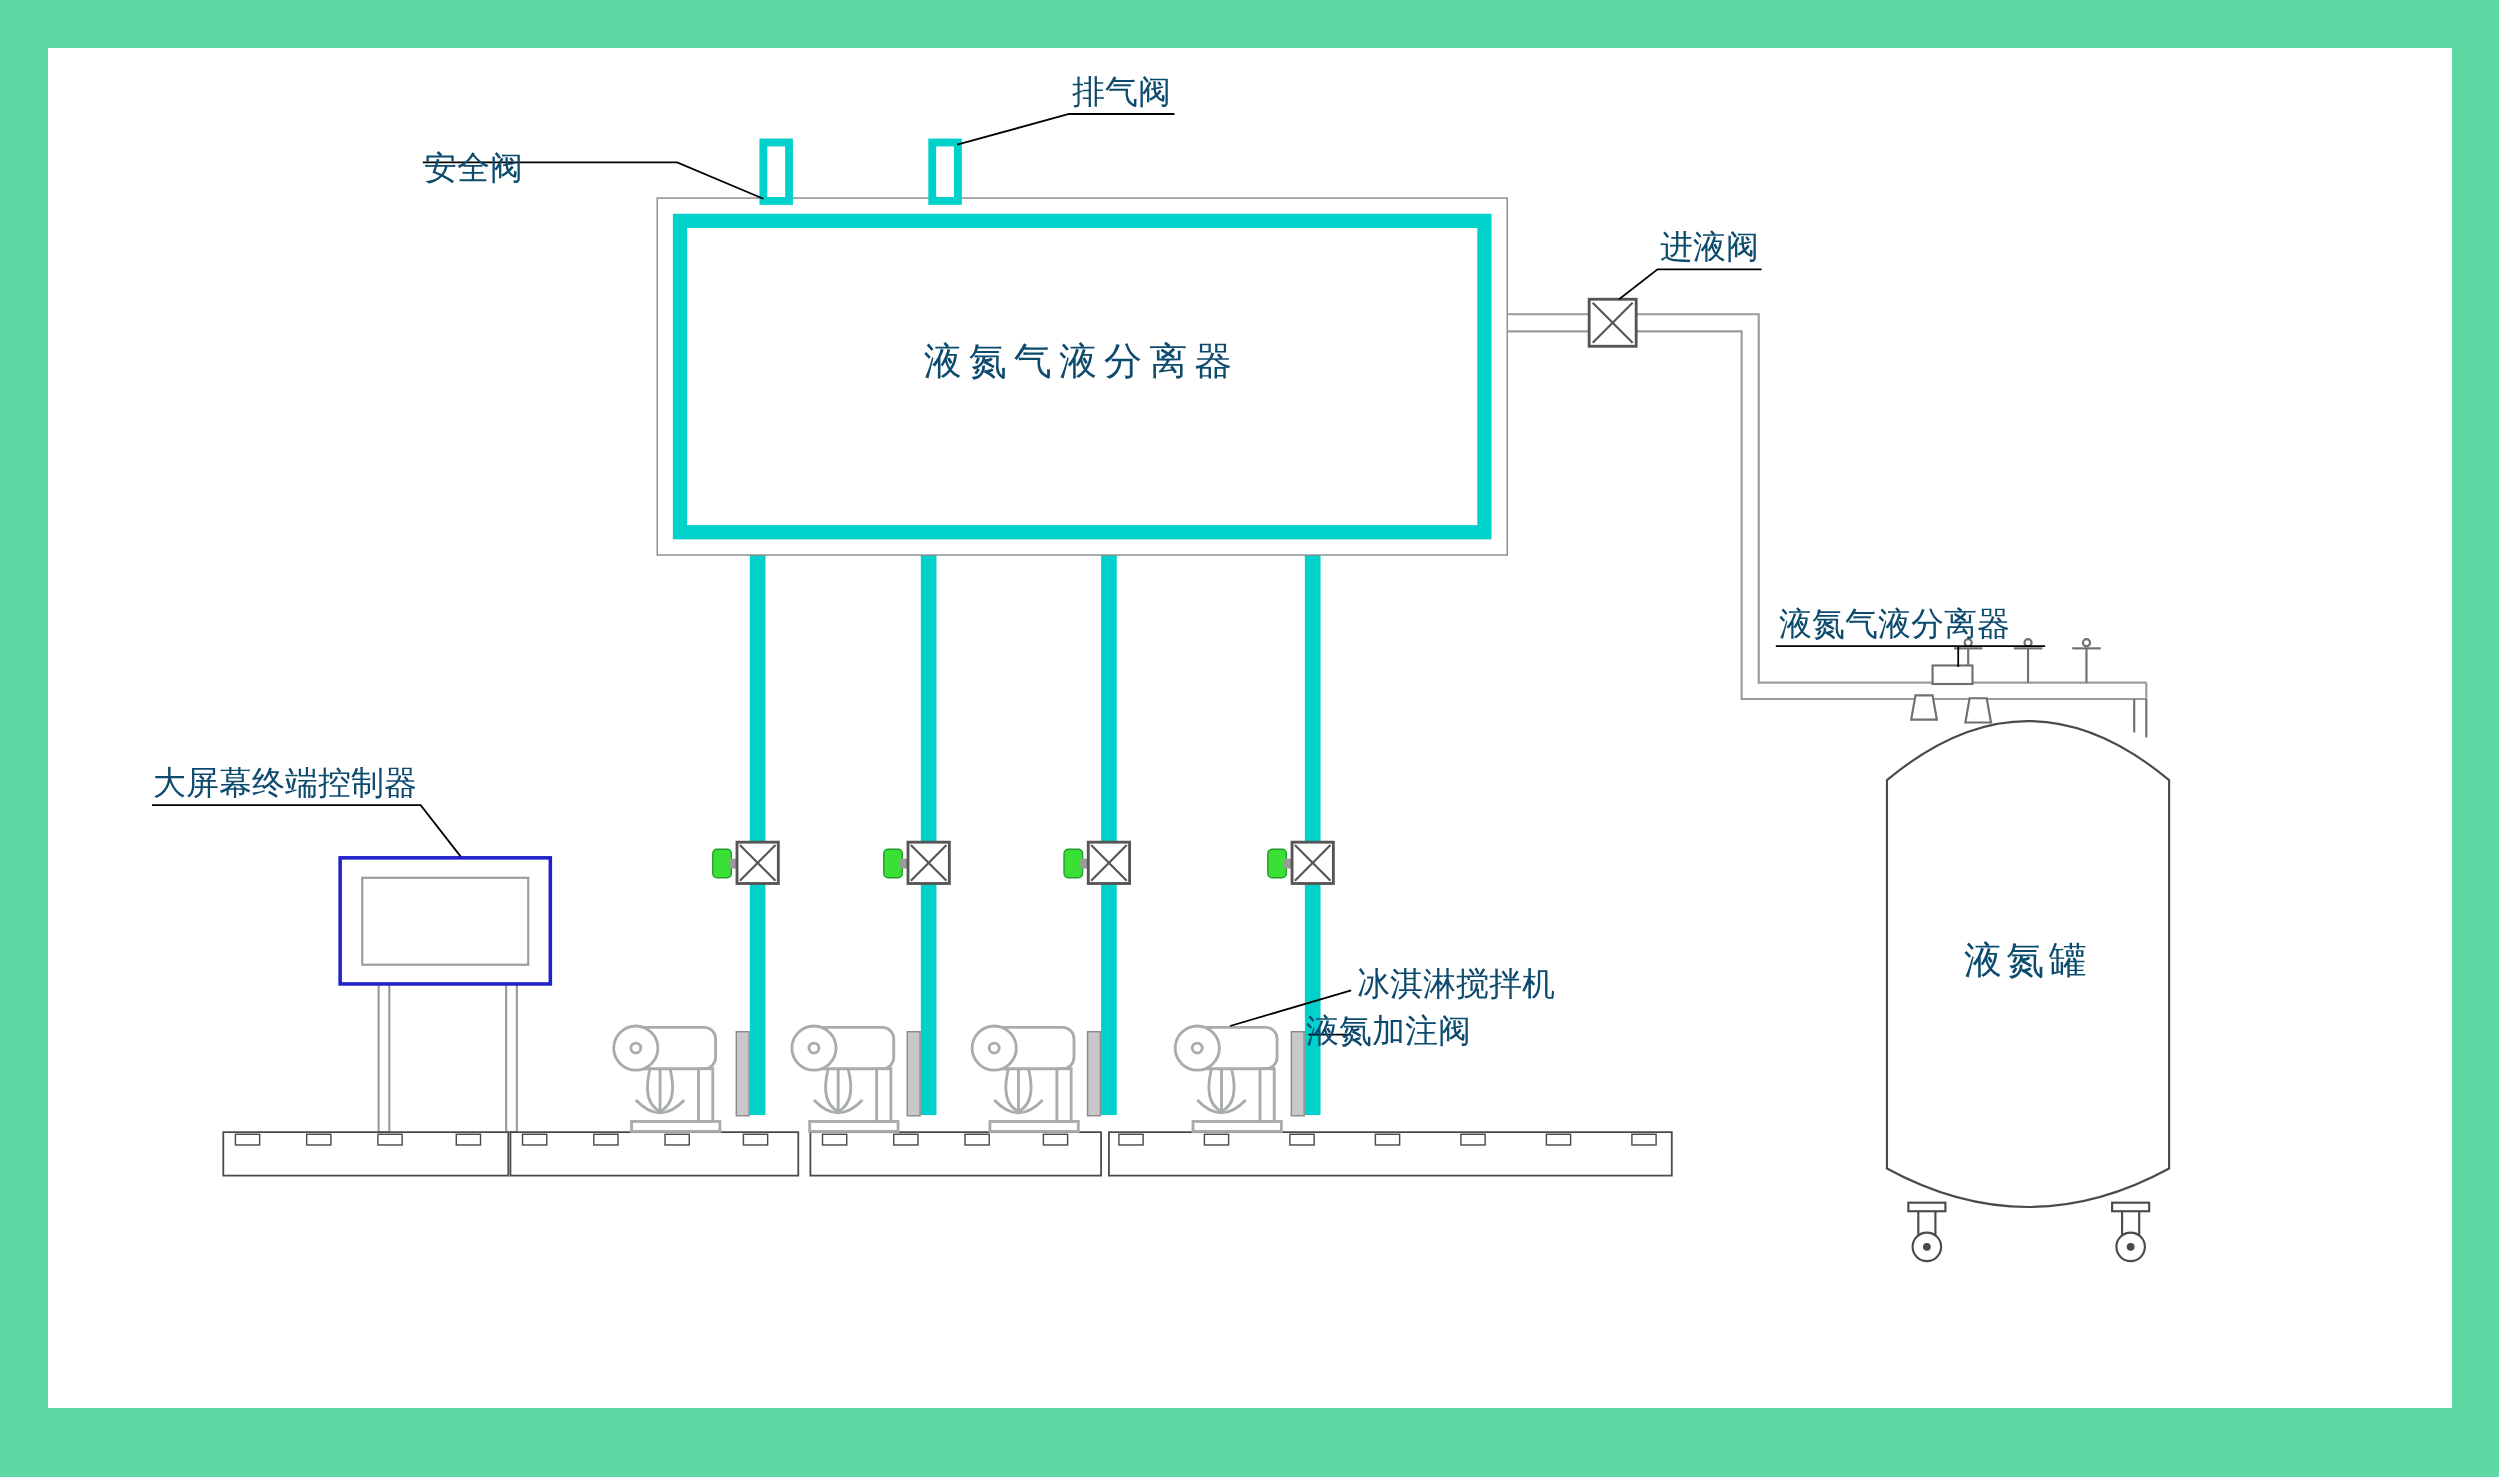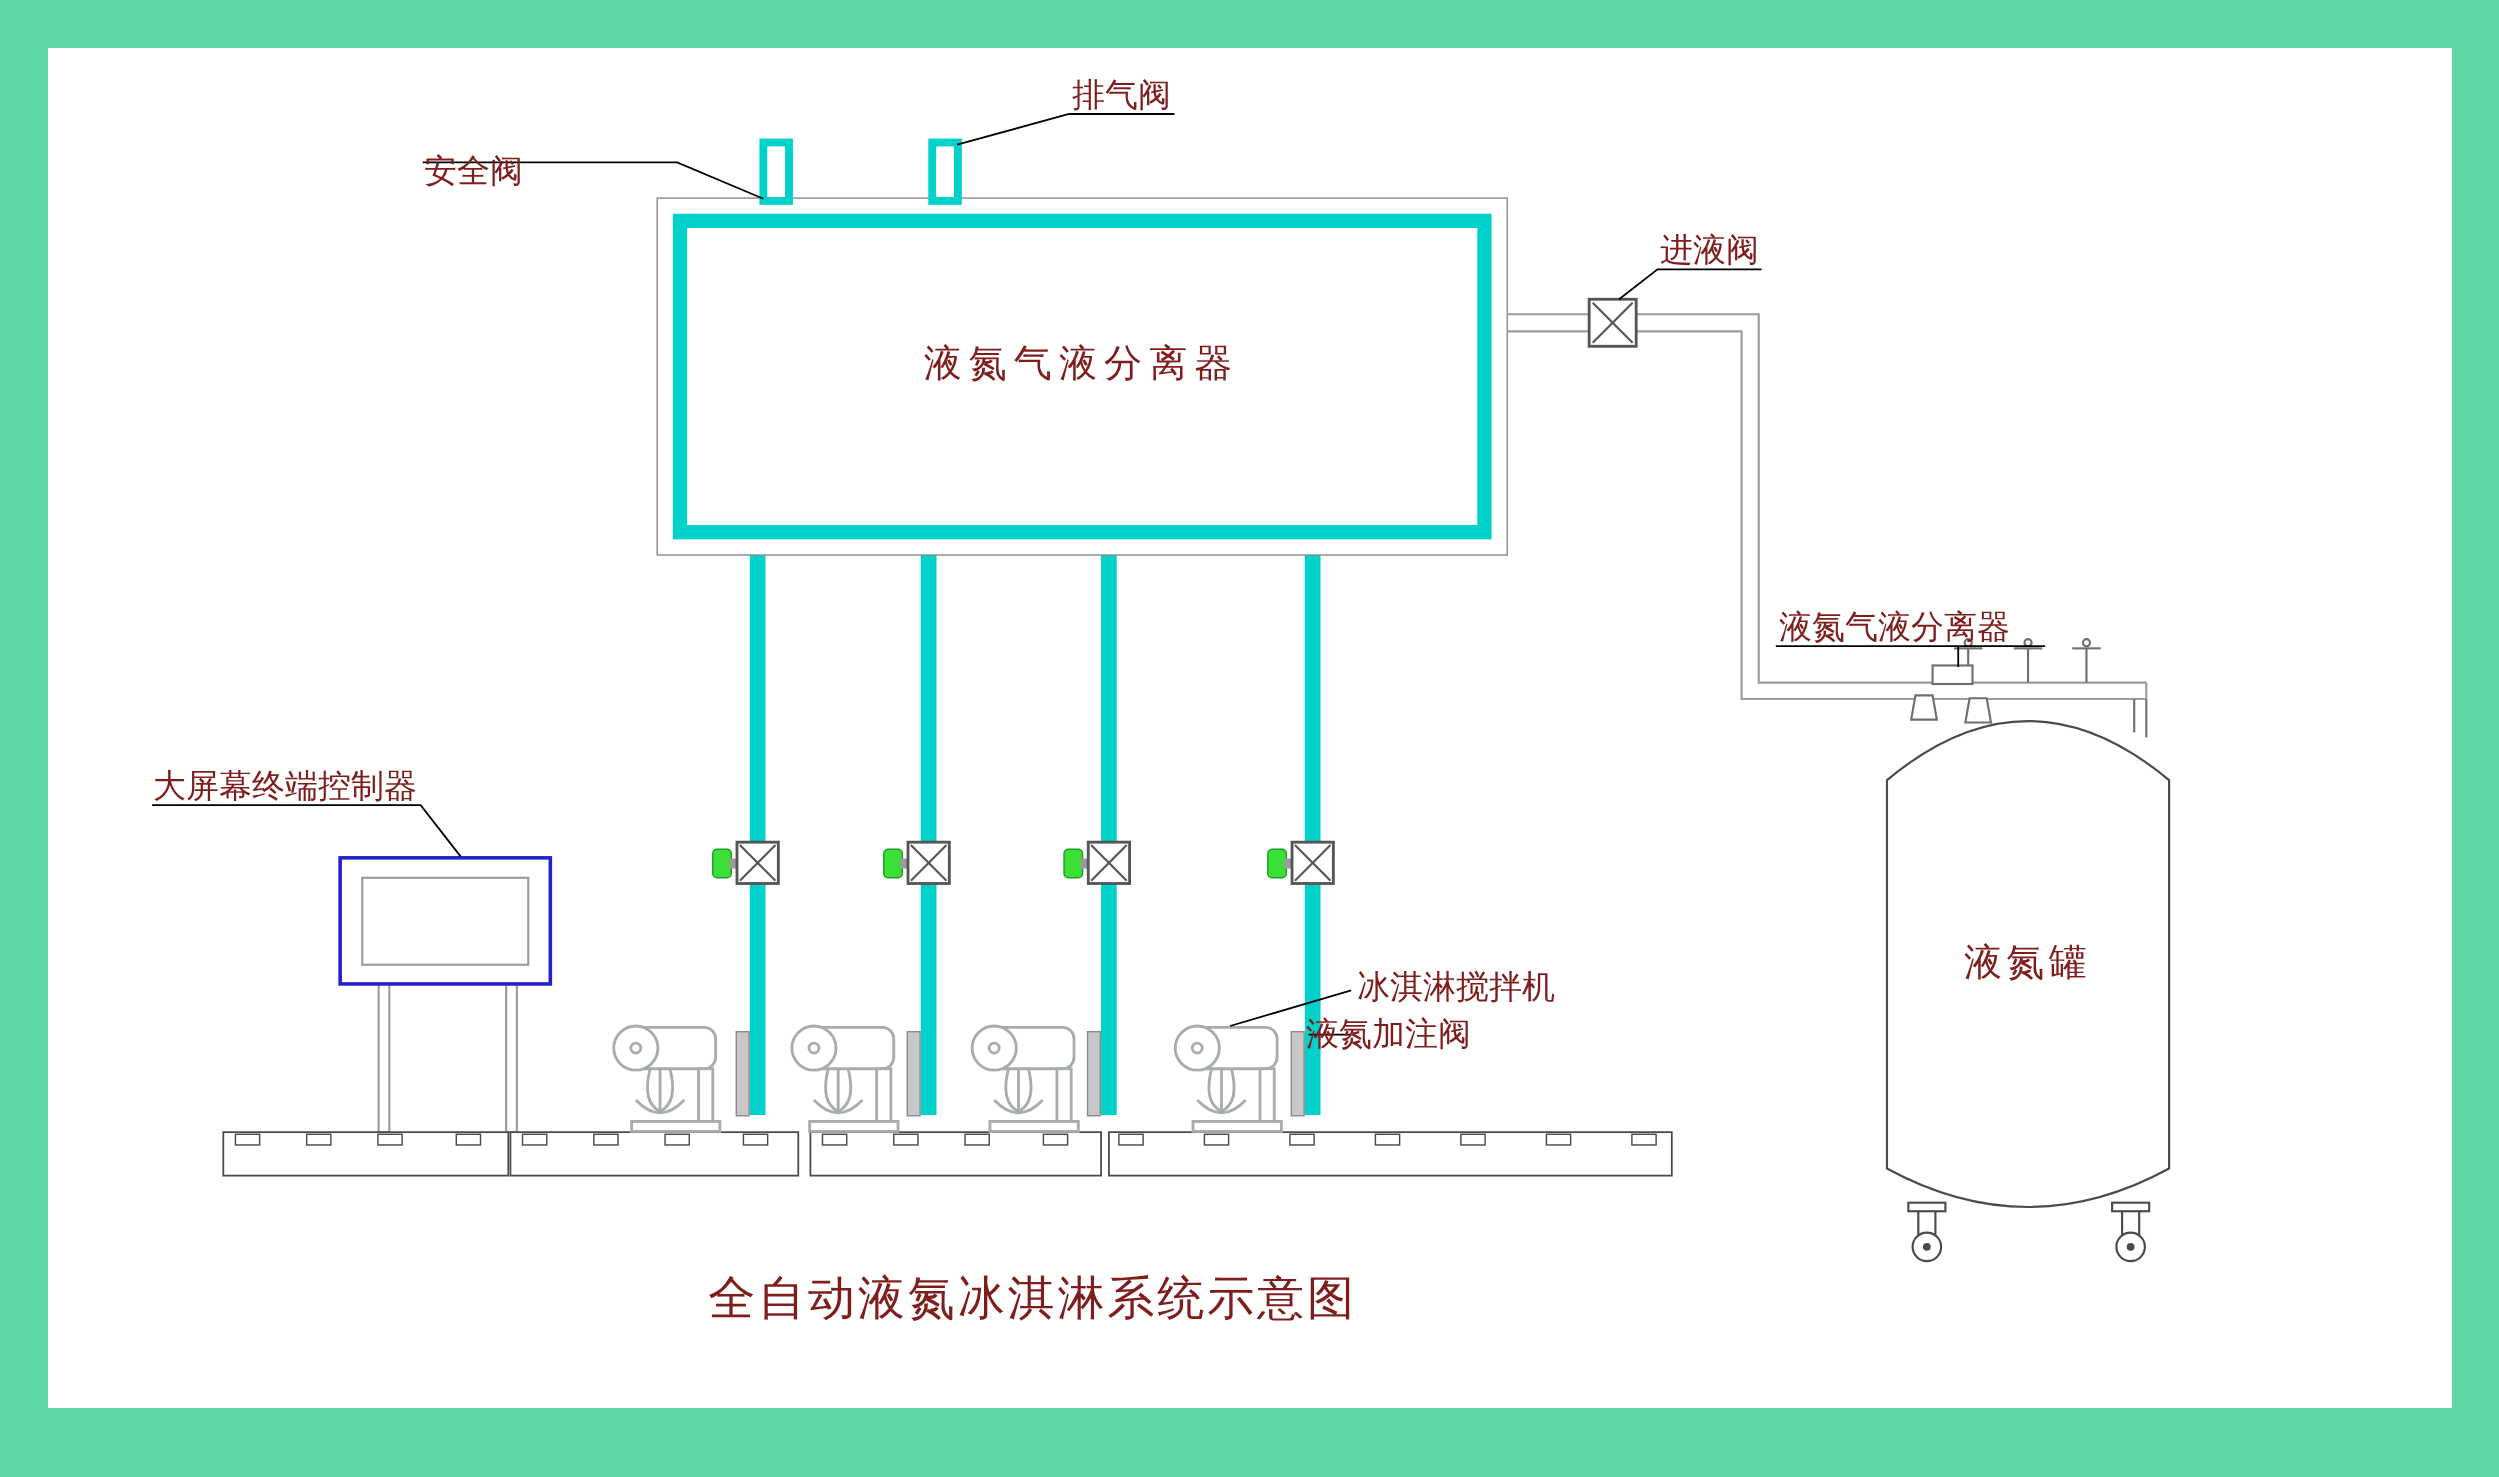--- a/index.html
+++ b/index.html
@@ -5,22 +5,22 @@
   html,body{margin:0;padding:0;}
   body{
     width:2500px;height:1477px;
     background:#5ed8a5;
     font-family:"Liberation Serif","DejaVu Serif",serif;
   }
   .stage{position:relative;width:2500px;height:1477px;background:#5ed8a5;overflow:hidden;}
   .canvas{position:absolute;left:48px;top:48px;width:2404px;height:1360px;background:#ffffff;}
   svg.diagram{position:absolute;left:0;top:0;width:2500px;height:1477px;}
   .lbl{
-    position:absolute;color:#7f1d1d;white-space:nowrap;
-    font-family:Liberation Serif, serif;
+    position:absolute;color:#0c4a6e;white-space:nowrap;
+    font-family:Liberation Mono, monospace;
     font-size:33px;line-height:1.1;
   }
   .lbl-separator{font-size:38px;letter-spacing:7.1px;text-align:center;width:371px;}
   .lbl-tank{font-size:38px;letter-spacing:4.3px;text-align:center;width:235px;}
   .lbl-title{font-size:47px;text-align:center;width:713px;letter-spacing:2.9px;}
   .lbl-manufacturer{font-size:47px;text-align:center;width:613px;letter-spacing:1.4px;}
 </style>
 </head>
 <body>
 
@@ -179,15 +179,14 @@
   <div class="lbl" style="left:424px;top:125px;margin-top:28px;">安全阀</div>
   <div class="lbl" style="left:1072px;top:77px;">排气阀</div>
   <div class="lbl lbl-separator" style="left:896px;top:343px;">液氮气液分离器</div>
   <div class="lbl" style="left:1660px;top:232px;">进液阀</div>
   <div class="lbl" style="left:1779px;top:609px;">液氮气液分离器</div>
   <div class="lbl lbl-tank" style="left:1910px;top:942px;">液氮罐</div>
   <div class="lbl" style="left:153px;top:768px;">大屏幕终端控制器</div>
   <div class="lbl" style="left:1357px;top:969px;">冰淇淋搅拌机</div>
   <div class="lbl" style="left:1306px;top:1016px;">液氮加注阀</div>
 
-  <div class="lbl lbl-title" style="left:676px;top:1273px;">全自动液氮冰淇淋系统示意图</div>
 </div>
 
 
 </body></html>

